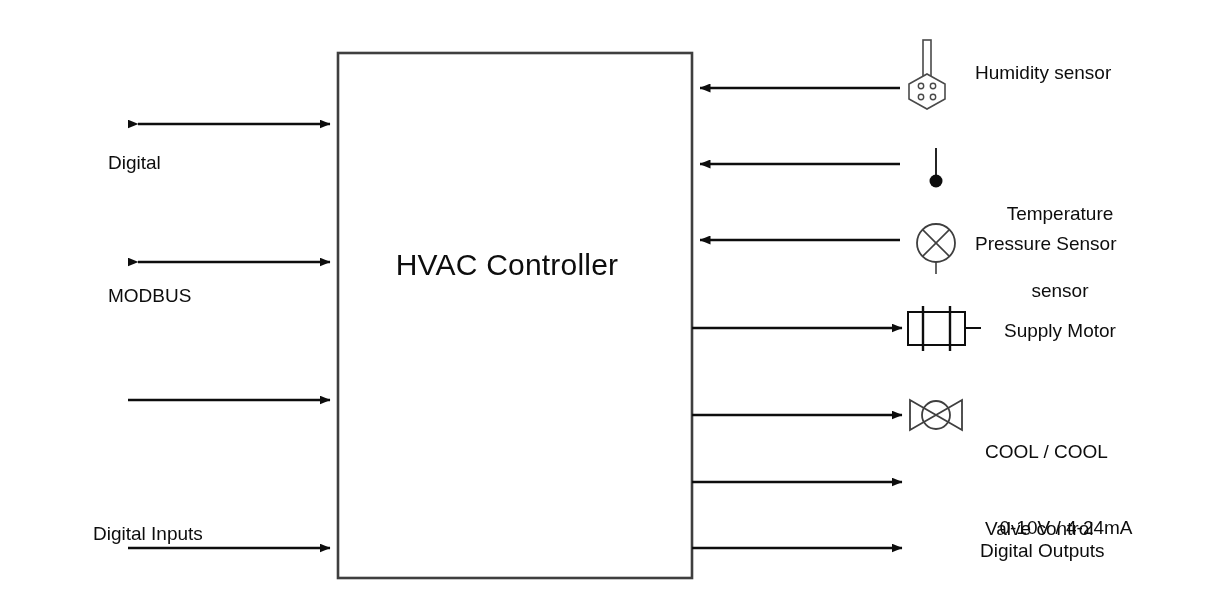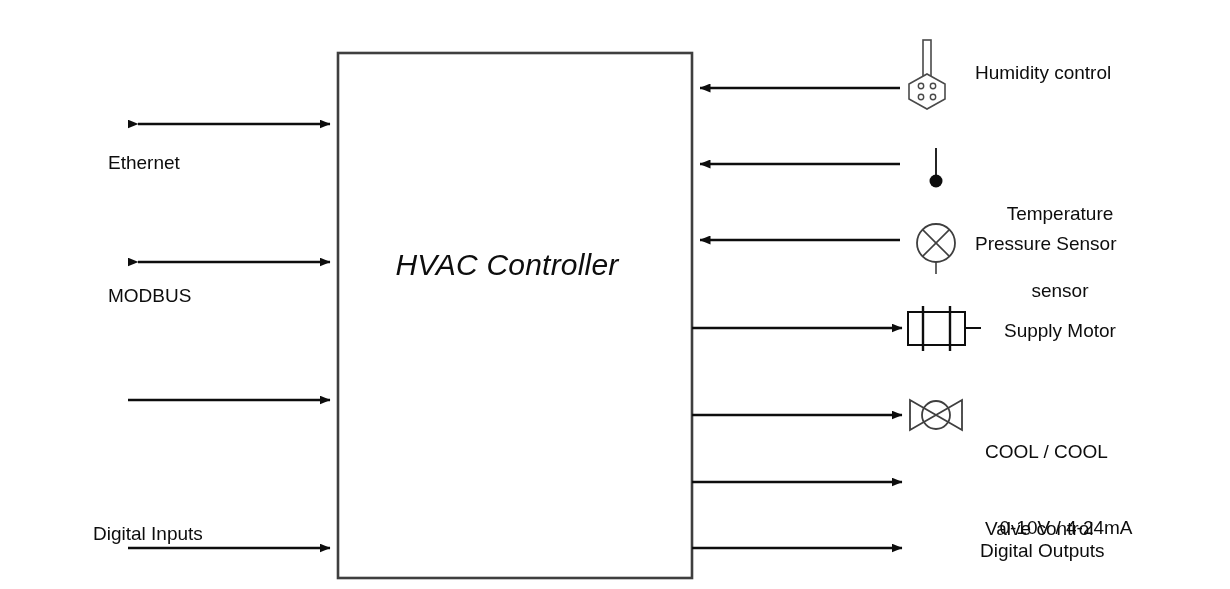--- a/index.html
+++ b/index.html
@@ -42,21 +42,20 @@
   #controller-title {
     position: absolute;
     left: 338px;
     top: 248px;
     width: 338px;
     text-align: center;
     font-size: 30px;
     font-family: "Liberation Sans", sans-serif;
     color: #0d0d0d;
     letter-spacing: 0.2px;
-    font-style: italic;
   }
   #watermark {
     position: absolute;
     left: 1038px;
     top: 563px;
     font-size: 17px;
     font-family: "Liberation Sans", sans-serif;
     color: #c6e2b6;
     white-space: pre;
   }
@@ -152,28 +151,28 @@
 
     <g>
       <polygon points="910,400 910,430 936,415" fill="#ffffff" stroke="#3f3f3f" stroke-width="1.8"></polygon>
       <polygon points="962,400 962,430 936,415" fill="#ffffff" stroke="#3f3f3f" stroke-width="1.8"></polygon>
       <circle cx="936" cy="415" r="14" fill="none" stroke="#3f3f3f" stroke-width="1.8"></circle>
     </g>
   </svg>
 
   <div id="controller-title">HVAC Controller</div>
 
-  <div class="lbl lbl-left" style="left:108px; top:150px;">Ethernet</div>
+  <div class="lbl lbl-left" style="left:108px; top:150px;">Digital</div>
 
   <div class="lbl lbl-left" style="left:108px; top:283px;">MODBUS</div>
 
 
   <div class="lbl lbl-left" style="left:93px; top:521px;">Digital Inputs</div>
 
-  <div class="lbl lbl-left" style="left:975px; top:60px;">Humidity control</div>
+  <div class="lbl lbl-left" style="left:975px; top:60px;">Humidity sensor</div>
 
   <div class="lbl lbl-center" style="left:975px; top:150px; width:170px;">
     <div>Temperature</div>
     <div>sensor</div>
   </div>
 
   <div class="lbl lbl-left" style="left:975px; top:231px;">Pressure Sensor</div>
 
   <div class="lbl lbl-left" style="left:1004px; top:318px;">Supply Motor</div>
 

